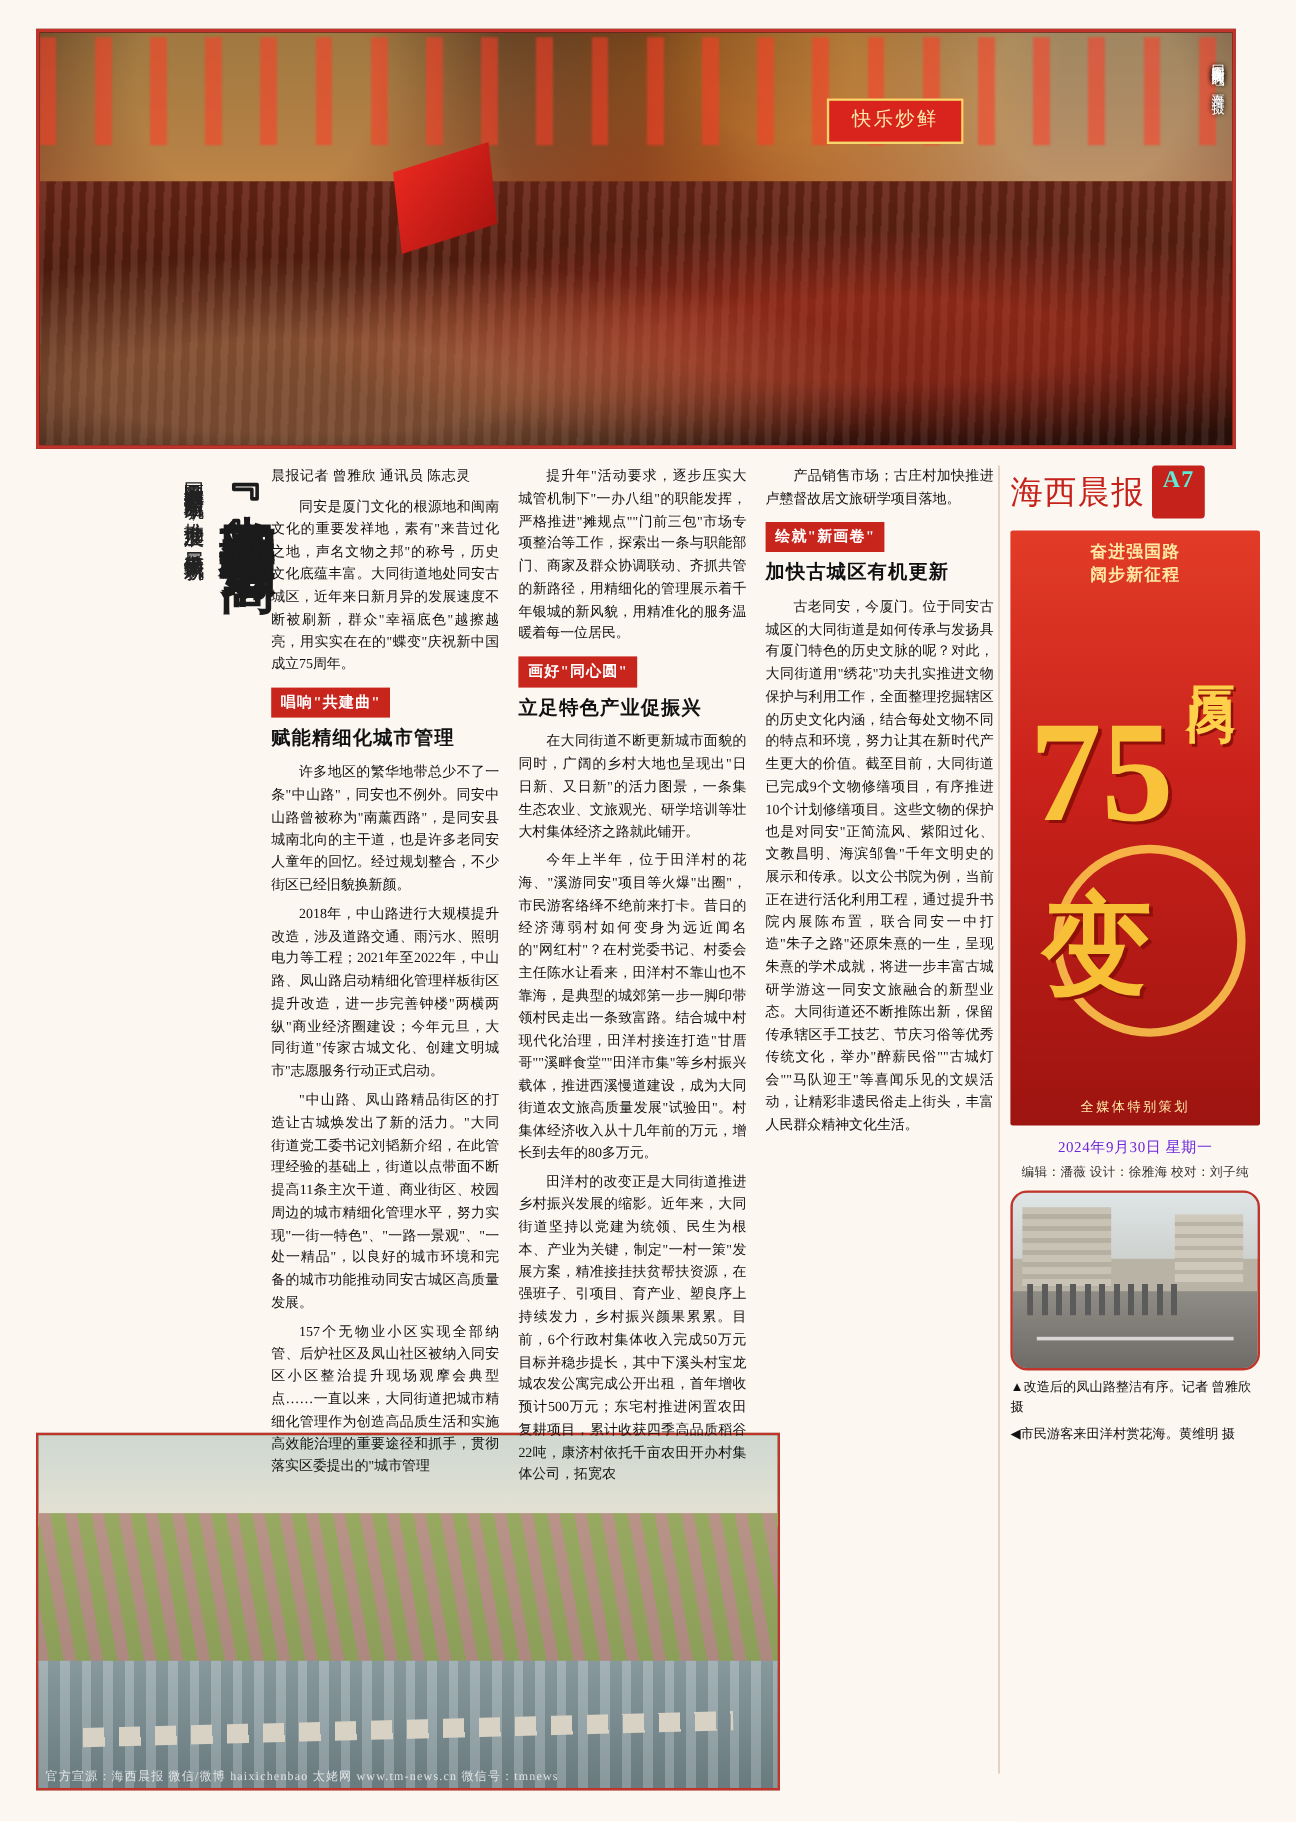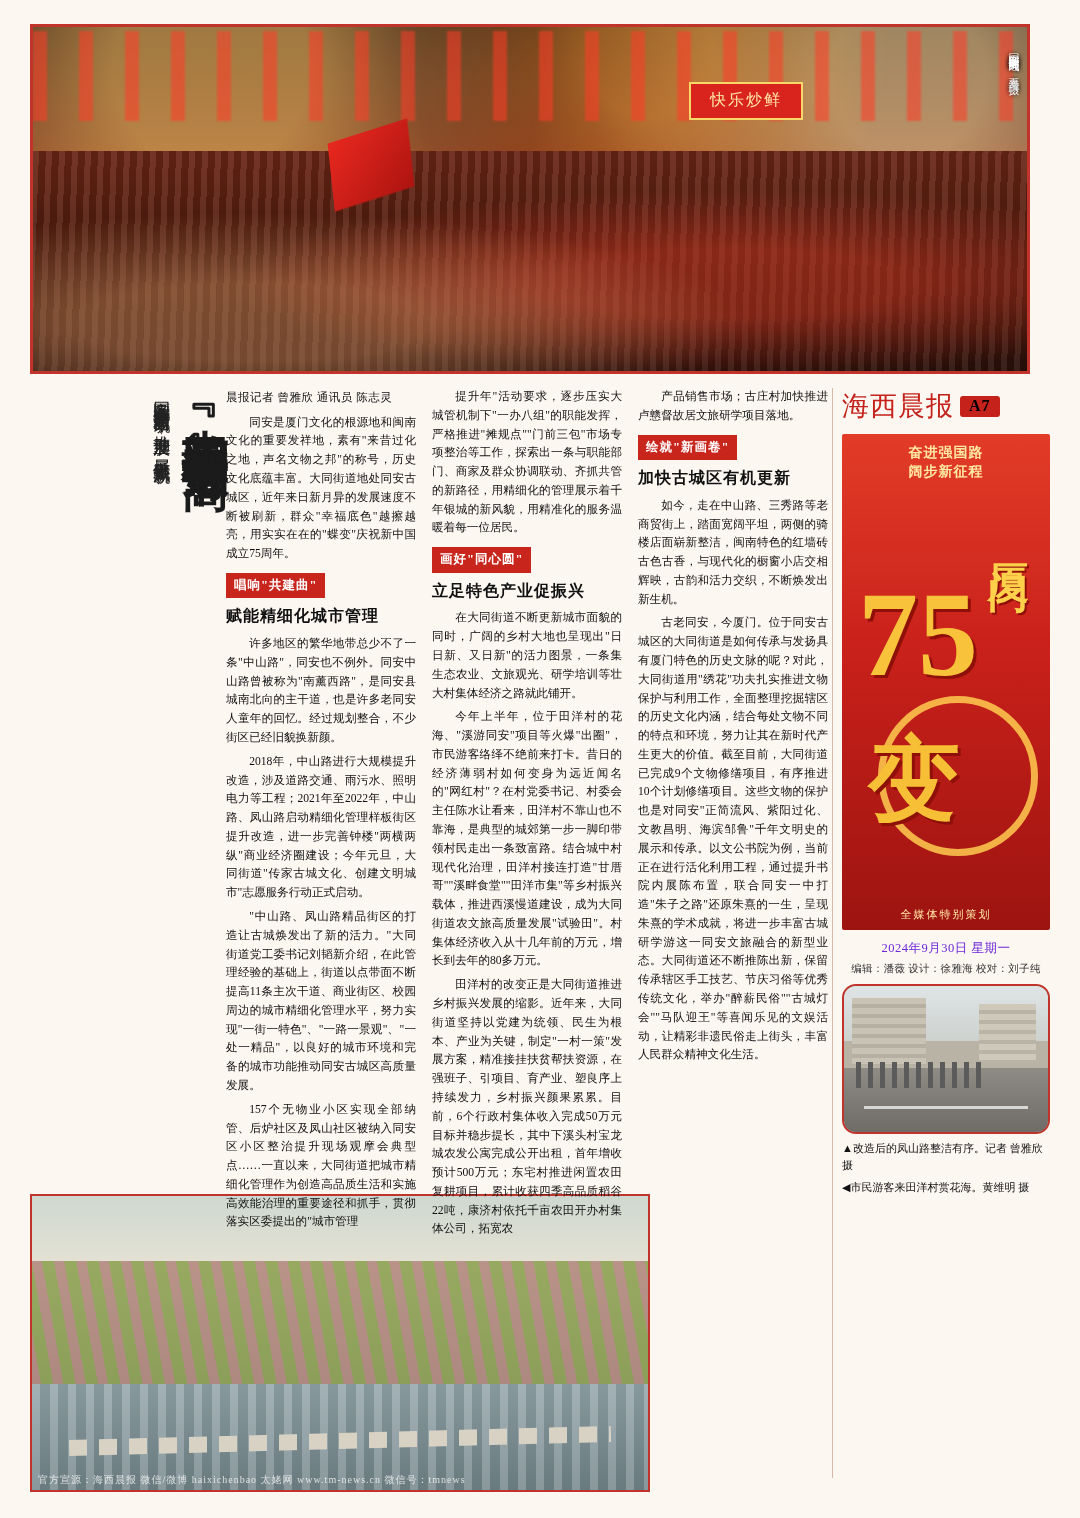--- a/index.html
+++ b/index.html
@@ -239,24 +239,24 @@
   }
   .masthead-name {
     font-size: 27px;
     font-weight: normal;
     color: #c4221b;
     letter-spacing: 1px;
     font-family: "Liberation Serif", serif;
   }
   .page-badge {
     background: #c4221b;
-    color: #000000;
-    font-size: 16px;
-    font-weight: bold;
-    padding: 1px 9px 2px;
+    color: #5eead4;
+    font-size: 20px;
+    font-weight: bold;
+    padding: 1px 9px 20px;
     border-radius: 3px;
     letter-spacing: 1px;
   }
   .promo {
     position: relative;
     width: 208px;
     height: 496px;
     background: linear-gradient(#e23c28, #c8201a 45%, #9d1410);
     overflow: hidden;
     border-radius: 2px;
@@ -423,21 +423,20 @@
         <p>今年上半年，位于田洋村的花海、"溪游同安"项目等火爆"出圈"，市民游客络绎不绝前来打卡。昔日的经济薄弱村如何变身为远近闻名的"网红村"？在村党委书记、村委会主任陈水让看来，田洋村不靠山也不靠海，是典型的城郊第一步一脚印带领村民走出一条致富路。结合城中村现代化治理，田洋村接连打造"甘厝哥""溪畔食堂""田洋市集"等乡村振兴载体，推进西溪慢道建设，成为大同街道农文旅高质量发展"试验田"。村集体经济收入从十几年前的万元，增长到去年的80多万元。</p>
         <p>田洋村的改变正是大同街道推进乡村振兴发展的缩影。近年来，大同街道坚持以党建为统领、民生为根本、产业为关键，制定"一村一策"发展方案，精准接挂扶贫帮扶资源，在强班子、引项目、育产业、塑良序上持续发力，乡村振兴颜果累累。目前，6个行政村集体收入完成50万元目标并稳步提长，其中下溪头村宝龙城农发公寓完成公开出租，首年增收预计500万元；东宅村推进闲置农田复耕项目，累计收获四季高品质稻谷22吨，康济村依托千亩农田开办村集体公司，拓宽农</p>
       </div>
 
       <div class="col">
         <p>产品销售市场；古庄村加快推进卢戆督故居文旅研学项目落地。</p>
         <div class="sec-head">
           <span class="sec-kicker">绘就"新画卷"</span>
           <div class="sec-title">加快古城区有机更新</div>
         </div>
-        <p>如今，走在中山路、三秀路等老商贸街上，踏面宽阔平坦，两侧的骑楼店面崭新整洁，闽南特色的红墙砖古色古香，与现代化的橱窗小店交相辉映，古韵和活力交织，不断焕发出新生机。</p>
         <p>古老同安，今厦门。位于同安古城区的大同街道是如何传承与发扬具有厦门特色的历史文脉的呢？对此，大同街道用"绣花"功夫扎实推进文物保护与利用工作，全面整理挖掘辖区的历史文化内涵，结合每处文物不同的特点和环境，努力让其在新时代产生更大的价值。截至目前，大同街道已完成9个文物修缮项目，有序推进10个计划修缮项目。这些文物的保护也是对同安"正简流风、紫阳过化、文教昌明、海滨邹鲁"千年文明史的展示和传承。以文公书院为例，当前正在进行活化利用工程，通过提升书院内展陈布置，联合同安一中打造"朱子之路"还原朱熹的一生，呈现朱熹的学术成就，将进一步丰富古城研学游这一同安文旅融合的新型业态。大同街道还不断推陈出新，保留传承辖区手工技艺、节庆习俗等优秀传统文化，举办"醉薪民俗""古城灯会""马队迎王"等喜闻乐见的文娱活动，让精彩非遗民俗走上街头，丰富人民群众精神文化生活。</p>
       </div>
 
     </div>
   </div>
 
   <div class="rail">
     <div class="rail-border"></div>
 
     <div class="masthead">

